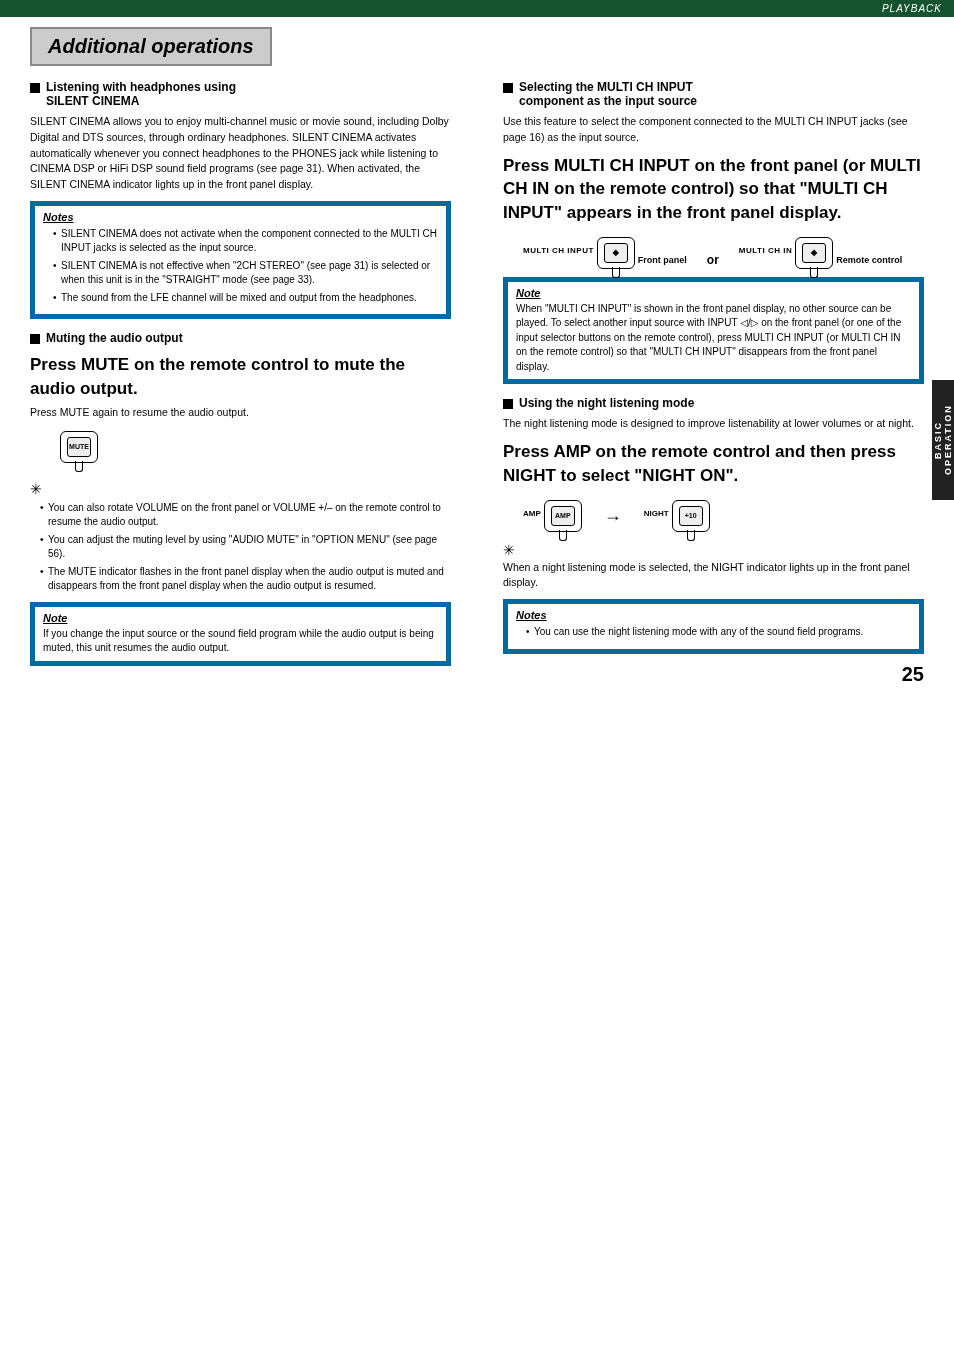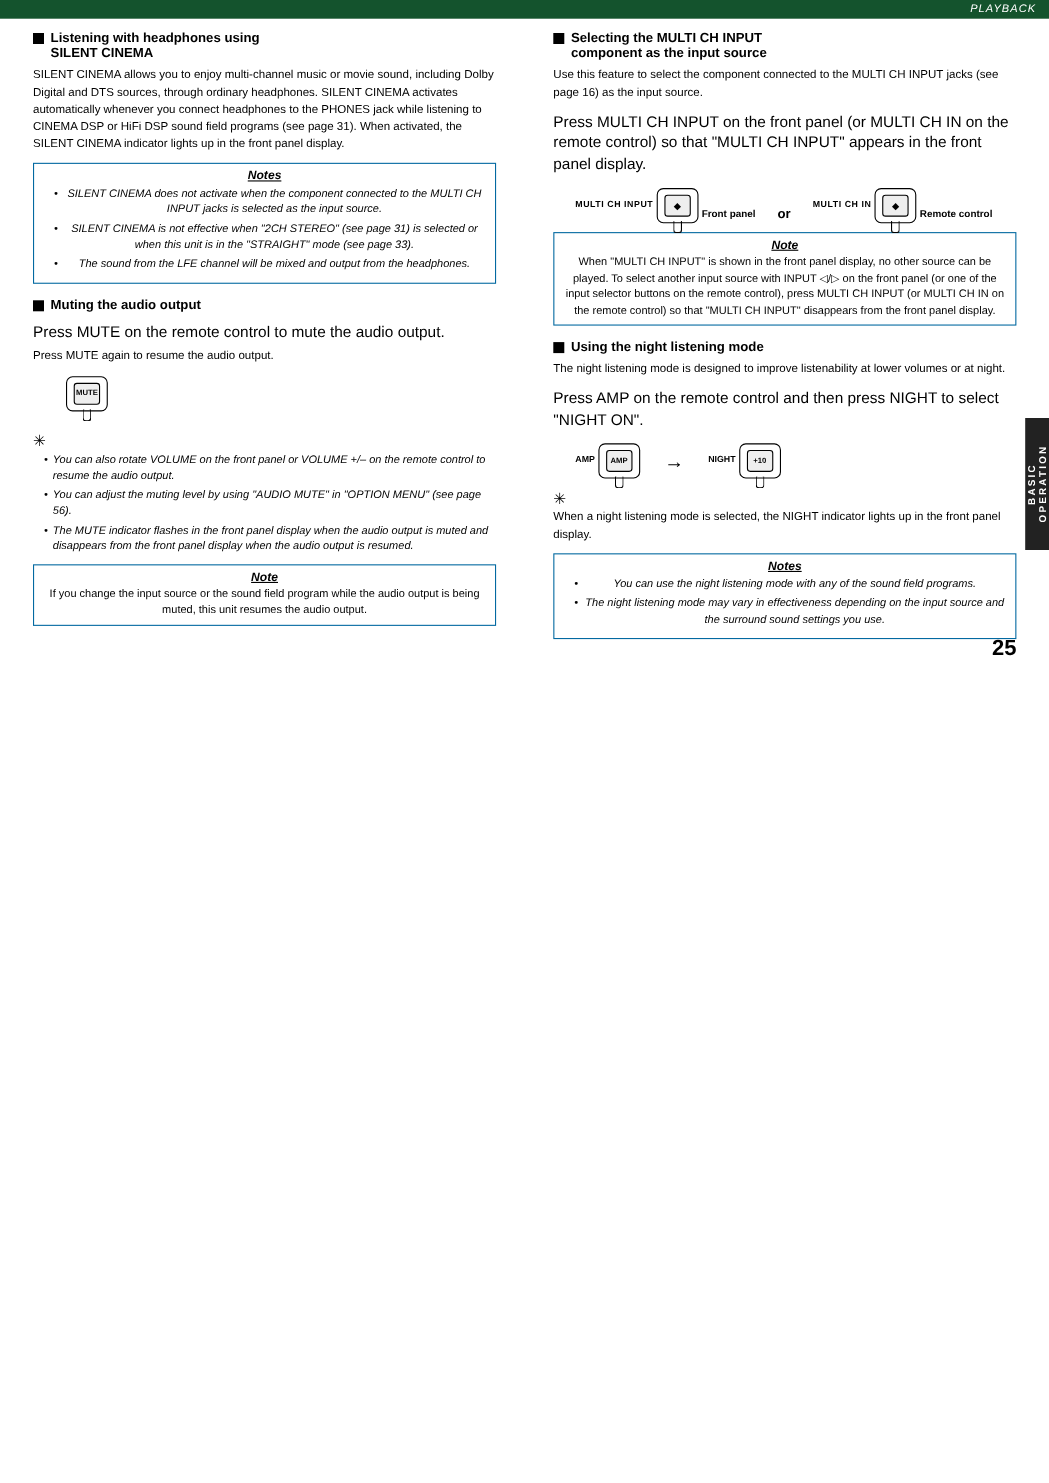--- a/index.html
+++ b/index.html
@@ -94,24 +94,23 @@
       font-weight: bold;
     }
 
     .body-text {
       font-size: 10.5px;
       line-height: 1.5;
       margin-bottom: 8px;
     }
 
     .note-box {
-      border: 1px solid #0369a1;
+      border: 5px solid #0369a1;
       padding: 5px 8px;
       margin: 8px 0;
-      text-align: center;
     }
 
     .note-title {
       font-style: italic;
       font-weight: bold;
       font-size: 11px;
       text-decoration: underline;
       margin-bottom: 3px;
     }
 
@@ -125,32 +124,31 @@
       margin: 4px 0;
     }
 
     .bullet-list li {
       font-size: 10px;
       line-height: 1.45;
       margin-bottom: 3px;
       list-style: none;
       padding-left: 8px;
       position: relative;
-      font-style: italic;
     }
 
     .bullet-list li::before {
       content: "•";
       position: absolute;
       left: 0;
     }
 
     .sub-heading {
-      font-size: 14px;
-      font-weight: normal;
+      font-size: 17px;
+      font-weight: bold;
       margin: 8px 0 4px 0;
       line-height: 1.4;
     }
 
     .diagram-area {
       display: flex;
       align-items: center;
       justify-content: flex-start;
       gap: 20px;
       margin: 10px 0 6px 30px;
@@ -234,20 +232,23 @@
   <span>PLAYBACK</span>
 </div>
 
 <div class="side-tab">
   <span>BASIC<br>OPERATION</span>
 </div>
 
 <div class="page-content">
 
   
+  <div class="page-title-box">
+    <span class="page-title">Additional operations</span>
+  </div>
 
   <div class="two-col">
 
     <div class="left-col">
 
       <div class="section-heading">
         <span class="square-bullet"></span>
         <h2>
           <span>Listening with headphones using</span><br>
           <span>SILENT CINEMA</span>
@@ -363,21 +364,20 @@
 
       <div style="margin-top:10px;">
         <div class="tip-icon">✳</div>
         <p class="body-text">When a night listening mode is selected, the NIGHT indicator lights up in the front panel display.</p>
       </div>
 
       <div class="note-box">
         <div class="note-title">Notes</div>
         <ul class="bullet-list">
           <li><span>You can use the night listening mode with any of the sound field programs.</span></li>
-          <li><span>The night listening mode may vary in effectiveness depending on the input source and the surround sound settings you use.</span></li>
         </ul>
       </div>
 
     </div>
   </div>
 
   <div class="page-number">25</div>
 
 </div>
 

